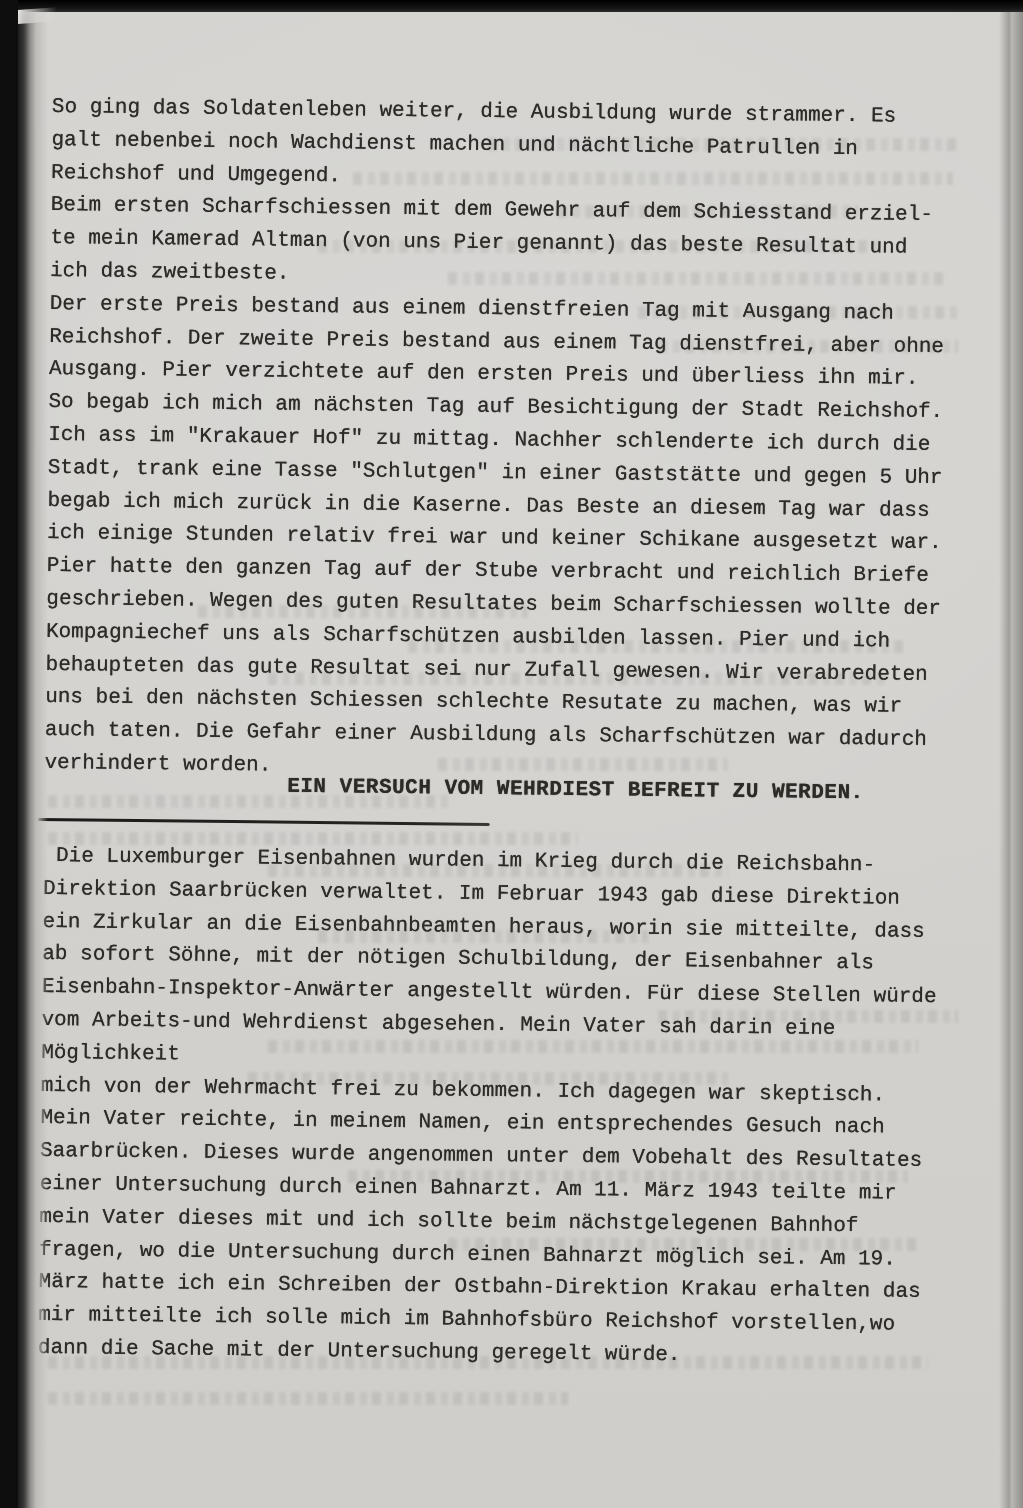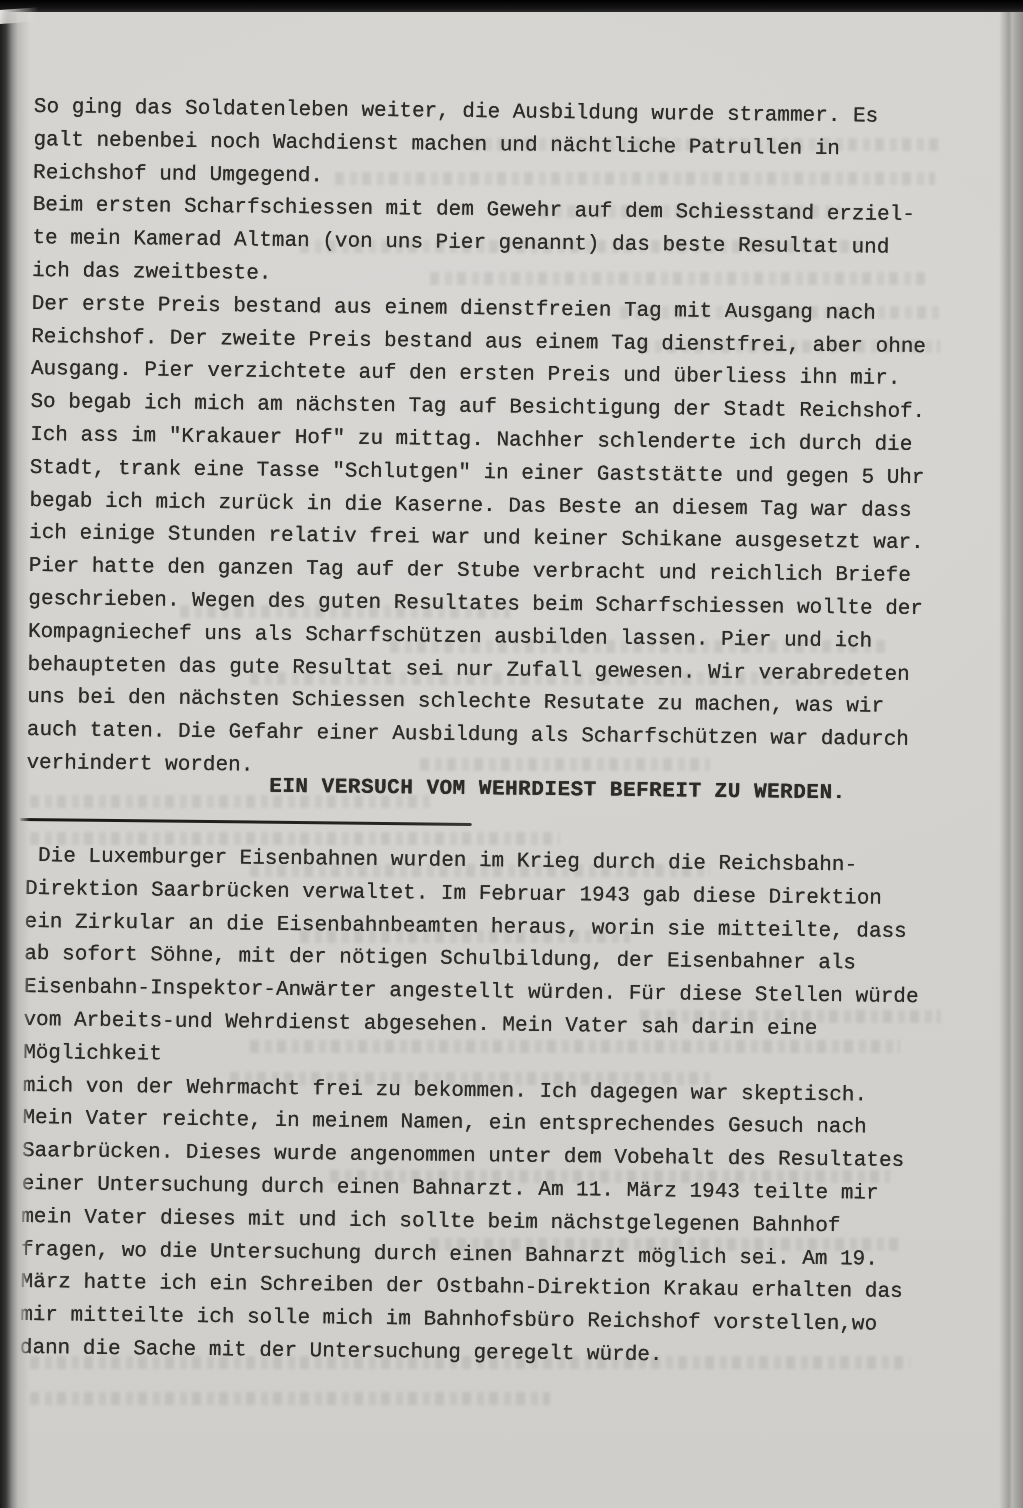--- a/index.html
+++ b/index.html
@@ -9,20 +9,21 @@
     overflow: hidden;
     position: relative;
     font-family: "Liberation Mono", "DejaVu Sans Mono", monospace;
   }
   
   .scan {
     position: absolute; inset: 0;
     background:
       radial-gradient(ellipse 1300px 900px at 45% 28%, rgba(255,255,255,0.10), rgba(0,0,0,0) 70%),
       linear-gradient(180deg, #d4d3d0 0%, #d2d1ce 55%, #cfcecb 100%);
+    margin-left: 18px;
   }
   
   .edge-top {
     position: absolute; left: 0; top: 0; width: 100%; height: 12px;
     background: linear-gradient(180deg, #000 0%, #161616 70%, #2b2b2b 100%);
   }
   .edge-left {
     position: absolute; left: 0; top: 0; width: 30px; height: 100%;
     background: linear-gradient(90deg,
       #1b1b1b 0px, #3a3a39 6px, #8c8b89 12px, #bdbcb9 18px,

